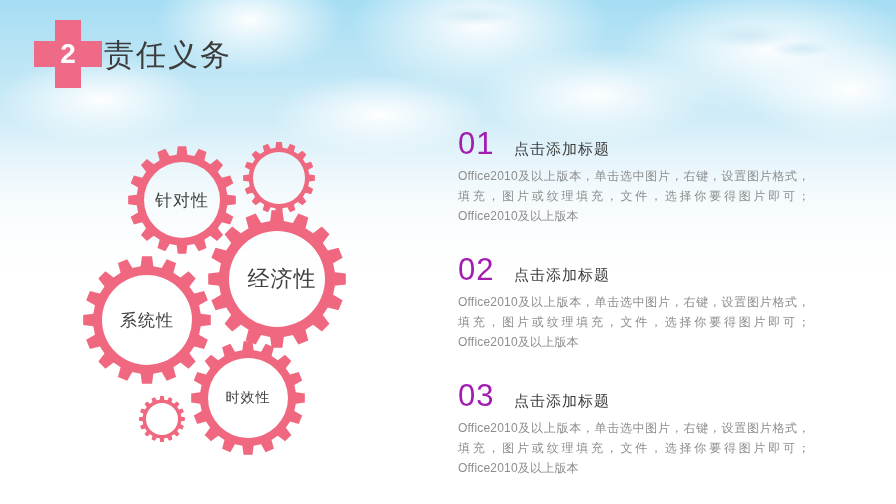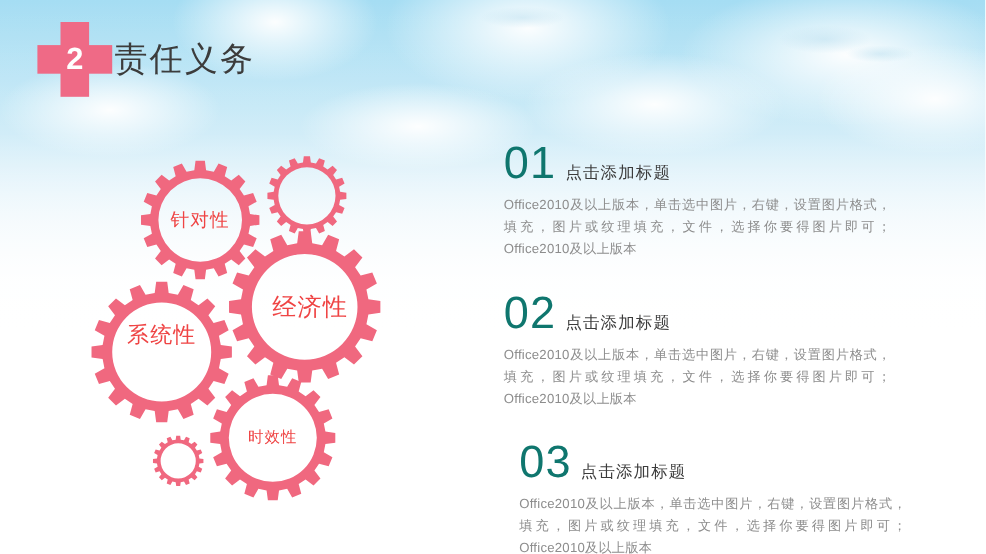--- a/index.html
+++ b/index.html
@@ -105,43 +105,43 @@
   
   .gear-stage {
     position: absolute;
     left: 60px; top: 118px;
     width: 380px; height: 360px;
   }
   .gear-stage svg { display: block; }
   .gear-label {
     position: absolute;
     transform: translate(-50%, -50%);
-    color: #ef4444;
+    color: #404040;
     white-space: nowrap;
     text-align: center;
     letter-spacing: 1px;
     pointer-events: none;
   }
 
   
   .content {
     position: absolute;
     left: 458px; top: 128px;
     width: 400px;
   }
   .block { margin-bottom: 28px; }
-  .block:last-child { margin-bottom: 0; margin-left: 14px; }
+  .block:last-child { margin-bottom: 0; }
   .block-head {
     display: flex;
     align-items: baseline;
     margin-bottom: 7px;
   }
   .block-num {
-    font-size: 41px;
-    color: #0f766e;
+    font-size: 31px;
+    color: #a21caf;
     font-weight: 300;
     letter-spacing: 1px;
     line-height: 1;
     min-width: 56px;
   }
   .block-title {
     font-size: 15px;
     color: #3c3c3c;
     letter-spacing: 1px;
     line-height: 1;
@@ -188,21 +188,21 @@
           <path d="M215.42 29.79 L216.18 24.11 L221.82 24.11 L222.58 29.79 L227.26 30.72 L230.12 25.76 L235.34 27.92 L233.86 33.46 L237.83 36.11 L242.38 32.63 L246.37 36.62 L242.89 41.17 L245.54 45.14 L251.08 43.66 L253.24 48.88 L248.28 51.74 L249.21 56.42 L254.89 57.18 L254.89 62.82 L249.21 63.58 L248.28 68.26 L253.24 71.12 L251.08 76.34 L245.54 74.86 L242.89 78.83 L246.37 83.38 L242.38 87.37 L237.83 83.89 L233.86 86.54 L235.34 92.08 L230.12 94.24 L227.26 89.28 L222.58 90.21 L221.82 95.89 L216.18 95.89 L215.42 90.21 L210.74 89.28 L207.88 94.24 L202.66 92.08 L204.14 86.54 L200.17 83.89 L195.62 87.37 L191.63 83.38 L195.11 78.83 L192.46 74.86 L186.92 76.34 L184.76 71.12 L189.72 68.26 L188.79 63.58 L183.11 62.82 L183.11 57.18 L188.79 56.42 L189.72 51.74 L184.76 48.88 L186.92 43.66 L192.46 45.14 L195.11 41.17 L191.63 36.62 L195.62 32.63 L200.17 36.11 L204.14 33.46 L202.66 27.92 L207.88 25.76 L210.74 30.72 Z M 245 60 A 26 26 0 1 0 193 60 A 26 26 0 1 0 245 60 Z" fill="#f0687f" fill-rule="evenodd"></path>
           <path d="M210.15 103.10 L211.59 92.21 L222.41 92.21 L223.85 103.10 L232.83 104.88 L238.32 95.38 L248.33 99.52 L245.49 110.13 L253.10 115.21 L261.81 108.53 L269.47 116.19 L262.79 124.90 L267.87 132.51 L278.48 129.67 L282.62 139.68 L273.12 145.17 L274.90 154.15 L285.79 155.59 L285.79 166.41 L274.90 167.85 L273.12 176.83 L282.62 182.32 L278.48 192.33 L267.87 189.49 L262.79 197.10 L269.47 205.81 L261.81 213.47 L253.10 206.79 L245.49 211.87 L248.33 222.48 L238.32 226.62 L232.83 217.12 L223.85 218.90 L222.41 229.79 L211.59 229.79 L210.15 218.90 L201.17 217.12 L195.68 226.62 L185.67 222.48 L188.51 211.87 L180.90 206.79 L172.19 213.47 L164.53 205.81 L171.21 197.10 L166.13 189.49 L155.52 192.33 L151.38 182.32 L160.88 176.83 L159.10 167.85 L148.21 166.41 L148.21 155.59 L159.10 154.15 L160.88 145.17 L151.38 139.68 L155.52 129.67 L166.13 132.51 L171.21 124.90 L164.53 116.19 L172.19 108.53 L180.90 115.21 L188.51 110.13 L185.67 99.52 L195.68 95.38 L201.17 104.88 Z M 265 161 A 48 48 0 1 0 169 161 A 48 48 0 1 0 265 161 Z" fill="#f0687f" fill-rule="evenodd"></path>
           <path d="M80.64 148.29 L81.98 138.20 L92.02 138.20 L93.36 148.29 L101.68 149.95 L106.78 141.13 L116.06 144.98 L113.42 154.82 L120.48 159.53 L128.56 153.33 L135.67 160.44 L129.47 168.52 L134.18 175.58 L144.02 172.94 L147.87 182.22 L139.05 187.32 L140.71 195.64 L150.80 196.98 L150.80 207.02 L140.71 208.36 L139.05 216.68 L147.87 221.78 L144.02 231.06 L134.18 228.42 L129.47 235.48 L135.67 243.56 L128.56 250.67 L120.48 244.47 L113.42 249.18 L116.06 259.02 L106.78 262.87 L101.68 254.05 L93.36 255.71 L92.02 265.80 L81.98 265.80 L80.64 255.71 L72.32 254.05 L67.22 262.87 L57.94 259.02 L60.58 249.18 L53.52 244.47 L45.44 250.67 L38.33 243.56 L44.53 235.48 L39.82 228.42 L29.98 231.06 L26.13 221.78 L34.95 216.68 L33.29 208.36 L23.20 207.02 L23.20 196.98 L33.29 195.64 L34.95 187.32 L26.13 182.22 L29.98 172.94 L39.82 175.58 L44.53 168.52 L38.33 160.44 L45.44 153.33 L53.52 159.53 L60.58 154.82 L57.94 144.98 L67.22 141.13 L72.32 149.95 Z M 132 202 A 45 45 0 1 0 42 202 A 45 45 0 1 0 132 202 Z" fill="#f0687f" fill-rule="evenodd"></path>
           <path d="M182.34 232.17 L183.53 223.18 L192.47 223.18 L193.66 232.17 L201.07 233.64 L205.61 225.79 L213.88 229.21 L211.53 237.98 L217.82 242.18 L225.02 236.66 L231.34 242.98 L225.82 250.18 L230.02 256.47 L238.79 254.12 L242.21 262.39 L234.36 266.93 L235.83 274.34 L244.82 275.53 L244.82 284.47 L235.83 285.66 L234.36 293.07 L242.21 297.61 L238.79 305.88 L230.02 303.53 L225.82 309.82 L231.34 317.02 L225.02 323.34 L217.82 317.82 L211.53 322.02 L213.88 330.79 L205.61 334.21 L201.07 326.36 L193.66 327.83 L192.47 336.82 L183.53 336.82 L182.34 327.83 L174.93 326.36 L170.39 334.21 L162.12 330.79 L164.47 322.02 L158.18 317.82 L150.98 323.34 L144.66 317.02 L150.18 309.82 L145.98 303.53 L137.21 305.88 L133.79 297.61 L141.64 293.07 L140.17 285.66 L131.18 284.47 L131.18 275.53 L140.17 274.34 L141.64 266.93 L133.79 262.39 L137.21 254.12 L145.98 256.47 L150.18 250.18 L144.66 242.98 L150.98 236.66 L158.18 242.18 L164.47 237.98 L162.12 229.21 L170.39 225.79 L174.93 233.64 Z M 228 280 A 40 40 0 1 0 148 280 A 40 40 0 1 0 228 280 Z" fill="#f0687f" fill-rule="evenodd"></path>
           <path d="M99.72 281.70 L100.20 278.07 L103.80 278.07 L104.28 281.70 L107.28 282.29 L109.11 279.13 L112.44 280.51 L111.50 284.04 L114.03 285.74 L116.94 283.51 L119.49 286.06 L117.26 288.97 L118.96 291.50 L122.49 290.56 L123.87 293.89 L120.71 295.72 L121.30 298.72 L124.93 299.20 L124.93 302.80 L121.30 303.28 L120.71 306.28 L123.87 308.11 L122.49 311.44 L118.96 310.50 L117.26 313.03 L119.49 315.94 L116.94 318.49 L114.03 316.26 L111.50 317.96 L112.44 321.49 L109.11 322.87 L107.28 319.71 L104.28 320.30 L103.80 323.93 L100.20 323.93 L99.72 320.30 L96.72 319.71 L94.89 322.87 L91.56 321.49 L92.50 317.96 L89.97 316.26 L87.06 318.49 L84.51 315.94 L86.74 313.03 L85.04 310.50 L81.51 311.44 L80.13 308.11 L83.29 306.28 L82.70 303.28 L79.07 302.80 L79.07 299.20 L82.70 298.72 L83.29 295.72 L80.13 293.89 L81.51 290.56 L85.04 291.50 L86.74 288.97 L84.51 286.06 L87.06 283.51 L89.97 285.74 L92.50 284.04 L91.56 280.51 L94.89 279.13 L96.72 282.29 Z M 118 301 A 16 16 0 1 0 86 301 A 16 16 0 1 0 118 301 Z" fill="#f0687f" fill-rule="evenodd"></path>
         </g>
     </svg>
     <div id="gear-labels">
         <div class="gear-label" style="left: 122px; top: 82px; font-size: 17px;">针对性</div>
         <div class="gear-label" style="left: 222px; top: 161px; font-size: 22px;">经济性</div>
-        <div class="gear-label" style="left: 87px; top: 186px; font-size: 20px;">系统性</div>
+        <div class="gear-label" style="left: 87px; top: 202px; font-size: 17px;">系统性</div>
         <div class="gear-label" style="left: 188px; top: 280px; font-size: 14px;">时效性</div>
       </div>
   </div>
 
   <div class="content">
 
     <div class="block">
       <div class="block-head">
         <span class="block-num">01</span>
         <span class="block-title">点击添加标题</span>

